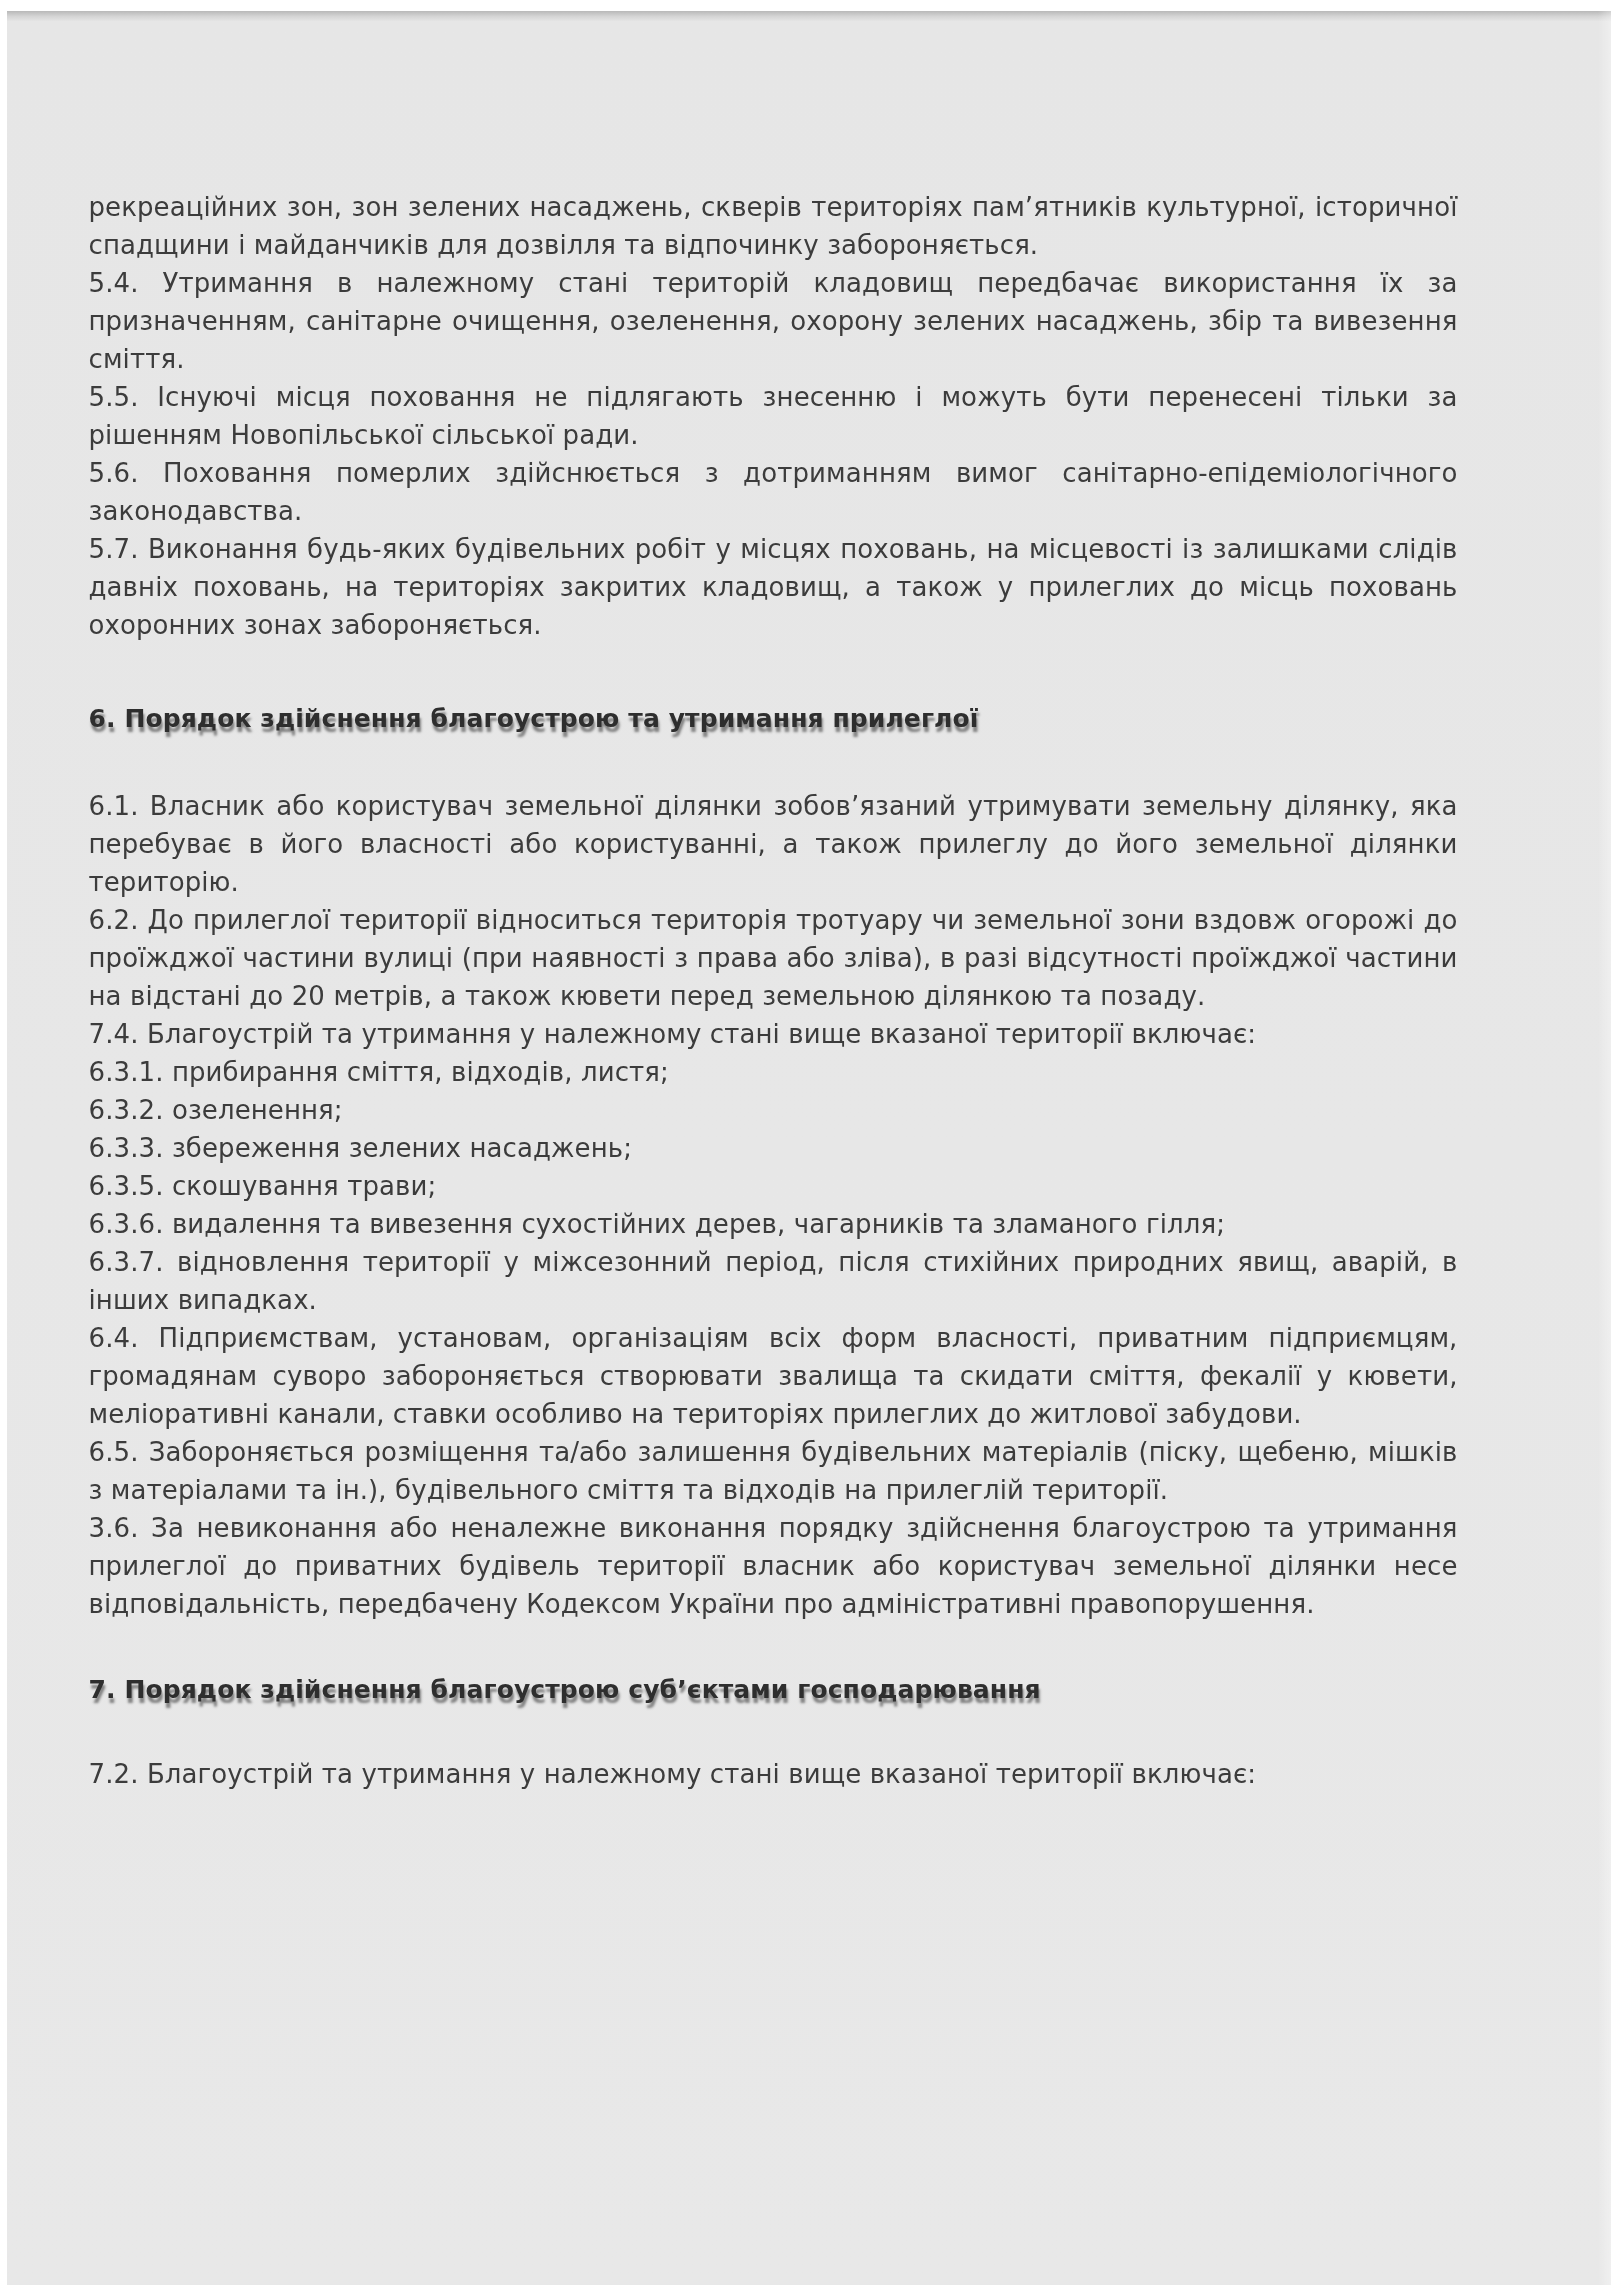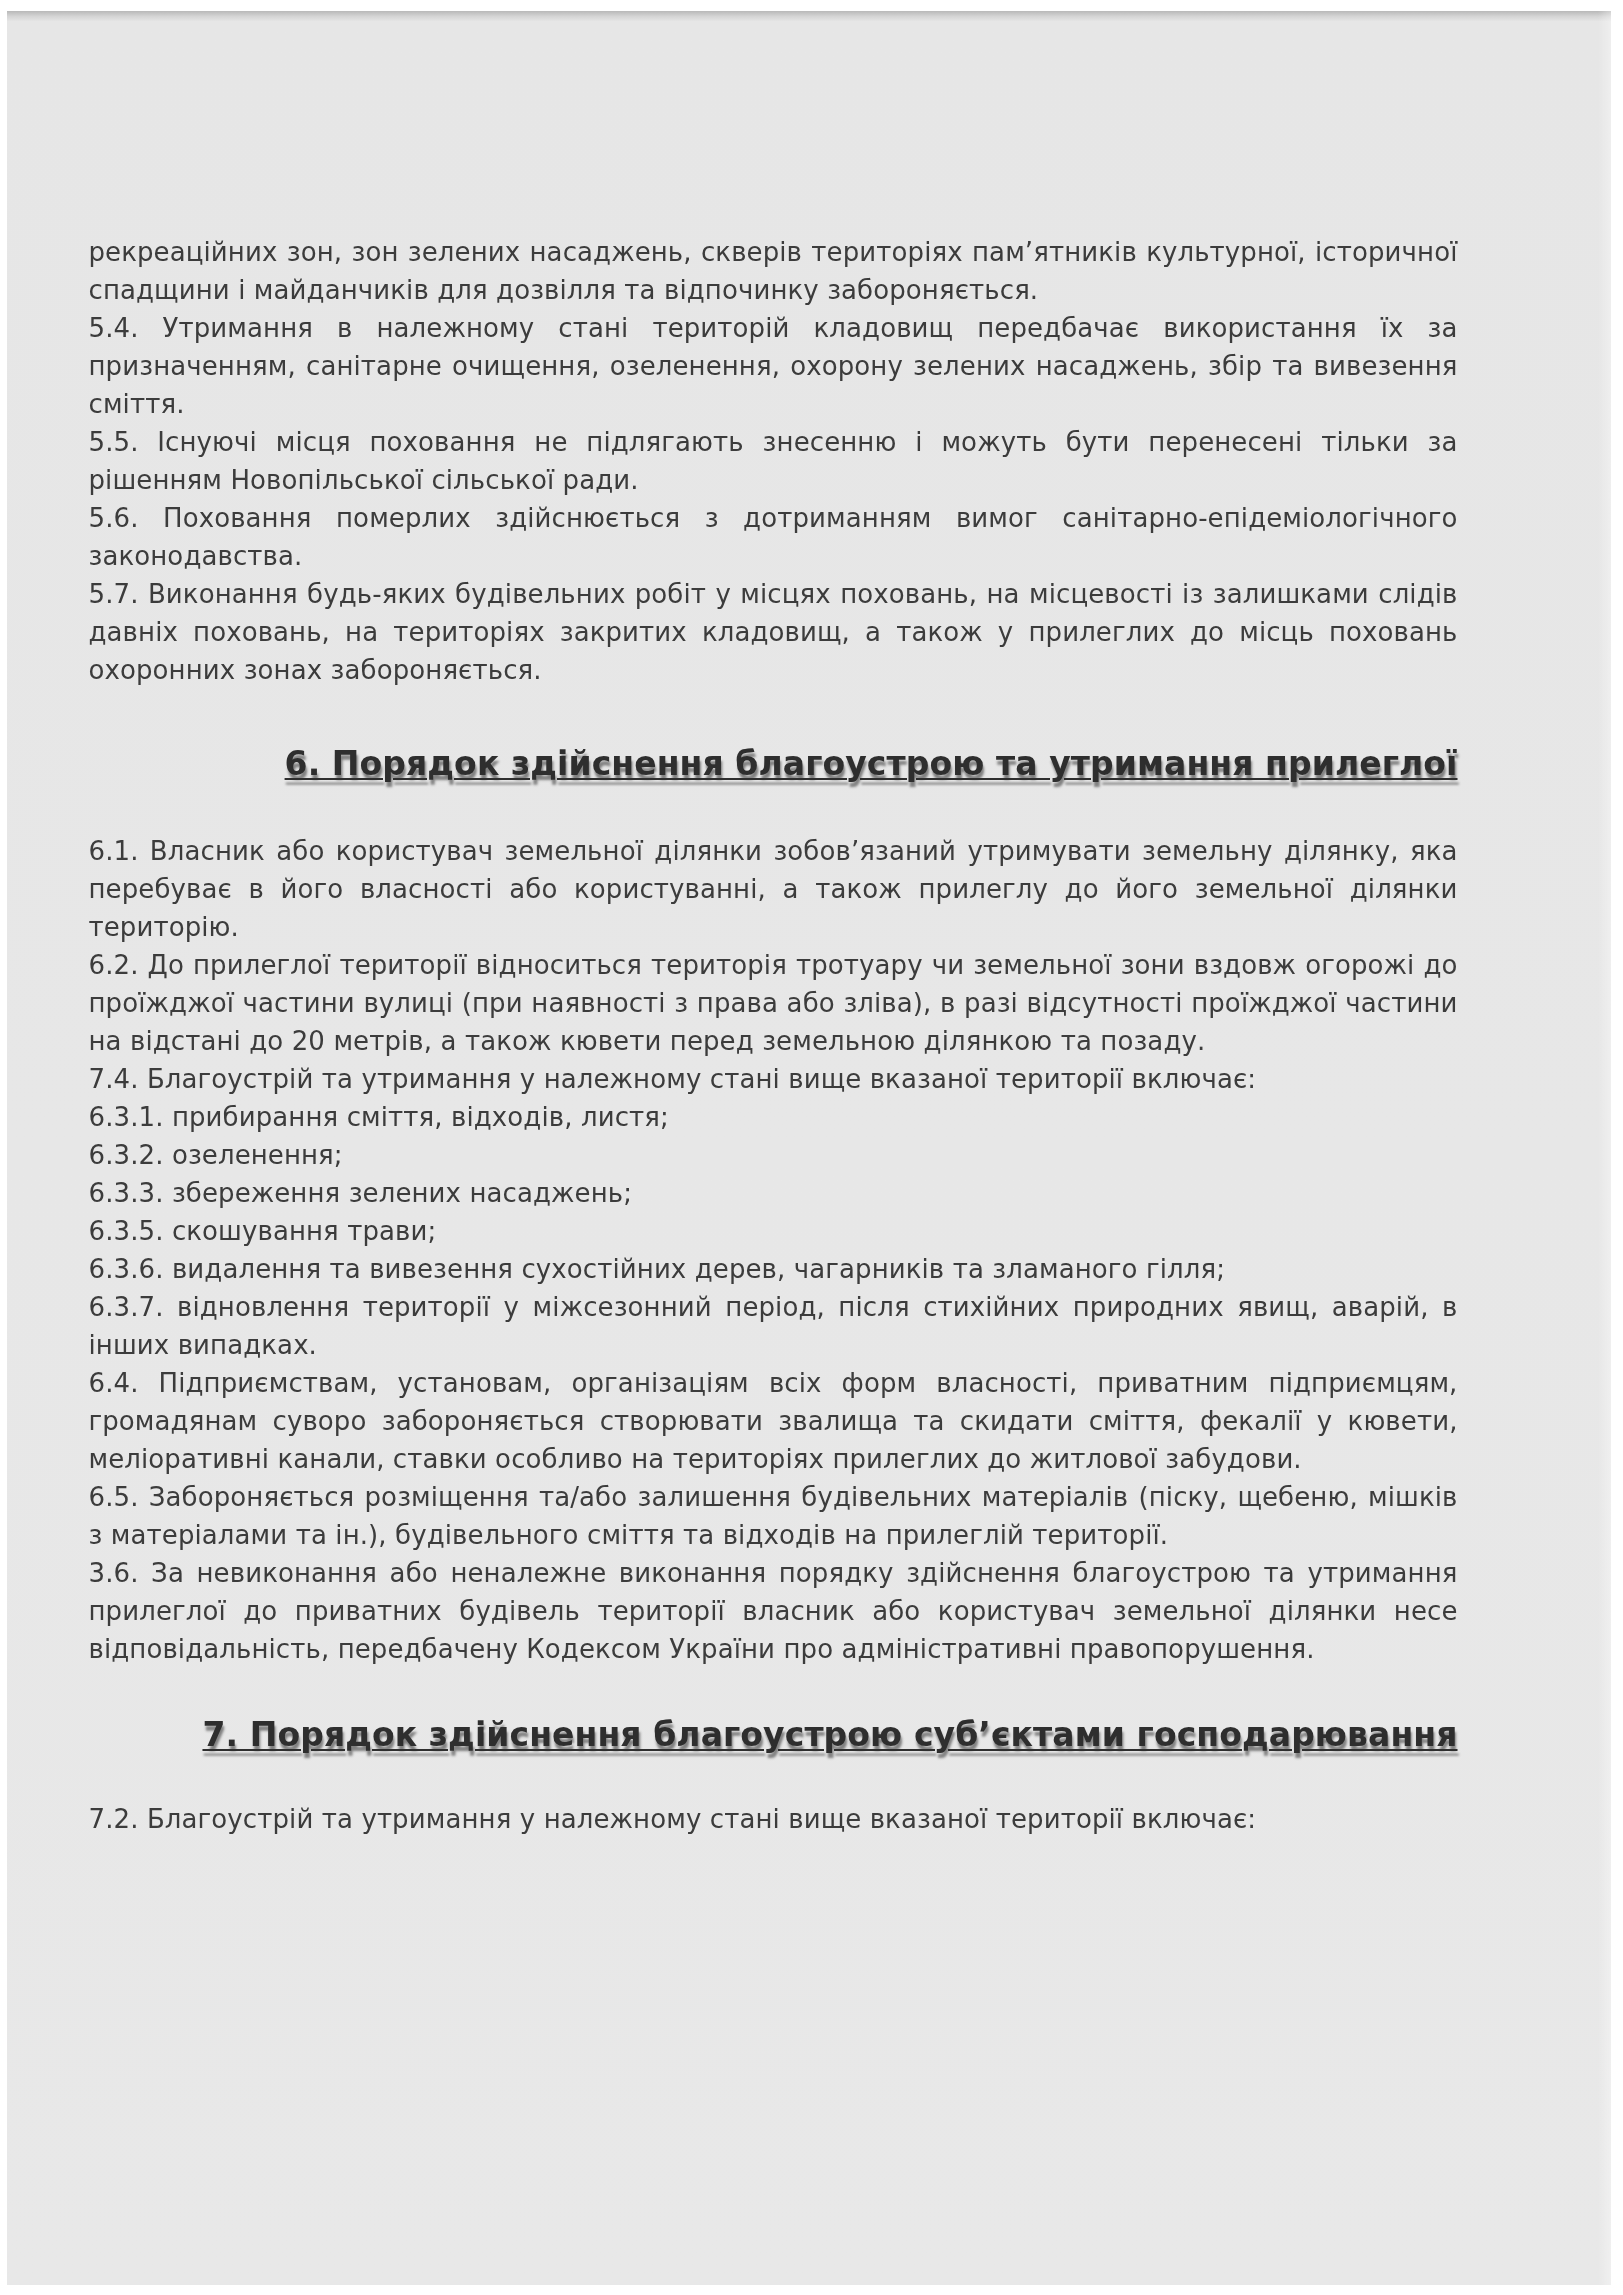--- a/index.html
+++ b/index.html
@@ -32,35 +32,33 @@
   .content {
     position: absolute;
     left: 82px;
     top: 177px;
     width: 1369px;
     font-family: "DejaVu Sans", sans-serif;
     font-size: 26px;
     line-height: 38px;
     color: #3c3c3c;
     letter-spacing: 0.1px;
-    margin-top: 45px;
   }
   .para {
     margin: 0;
     text-align: justify;
     text-align-last: left;
   }
   .heading {
     margin: 0;
-    text-align: right;
+    text-align: left;
     font-weight: bold;
-    font-size: 33px;
+    font-size: 25px;
     line-height: 34px;
     color: #2e2e2e;
-    text-decoration: underline;
     text-decoration-thickness: 2px;
     text-underline-offset: 3.3px;
     text-shadow: 1.3px 4.6px 2.6px rgba(0,0,0,0.45);
   }
   .heading span { display: block; }
   .gap-h6-top { height: 58px; }
   .gap-h6-bottom { height: 51px; }
   .gap-h7-top { height: 50px; }
   .gap-h7-bottom { height: 48px; }
 </style>

